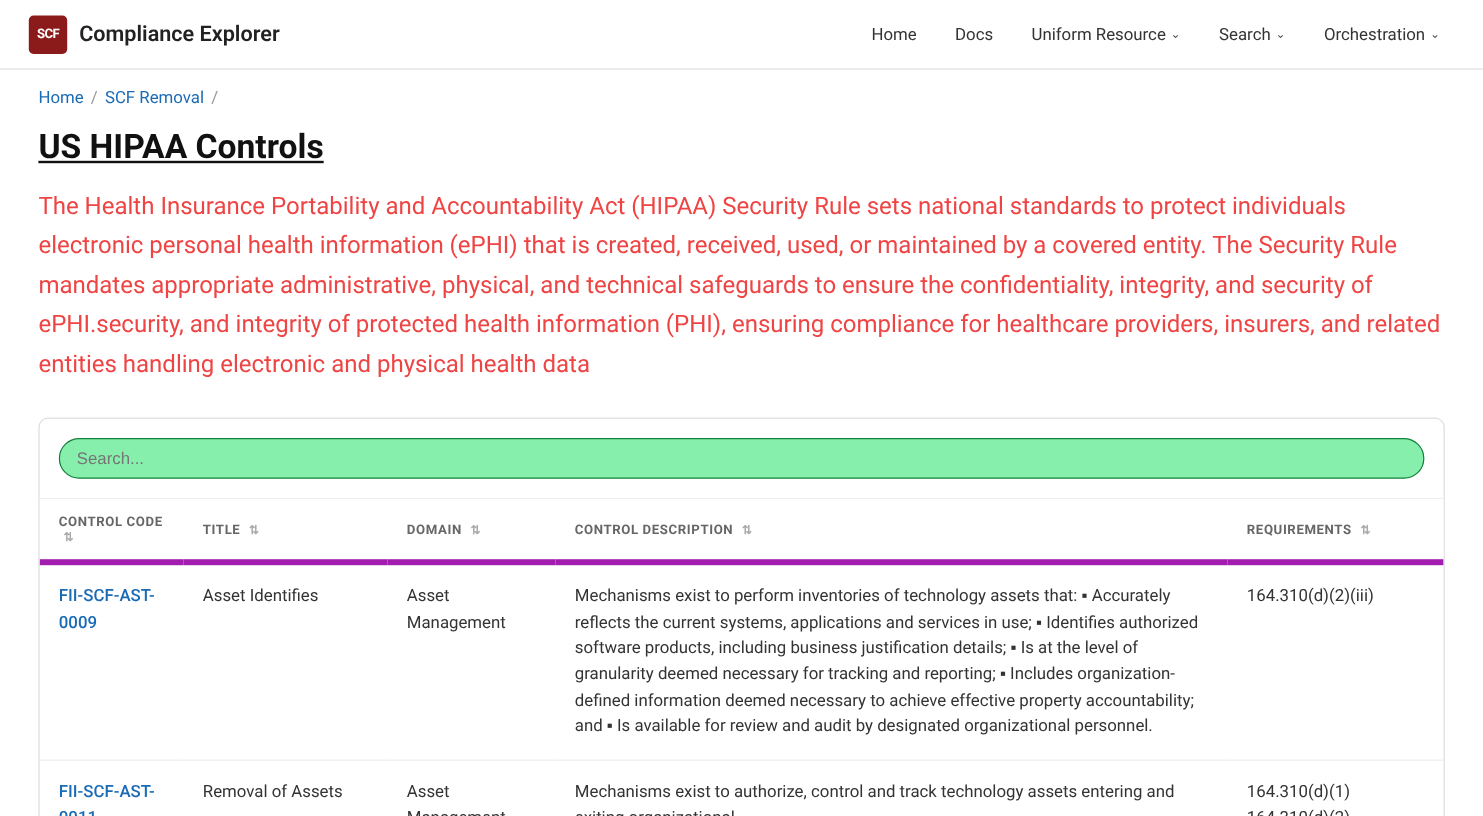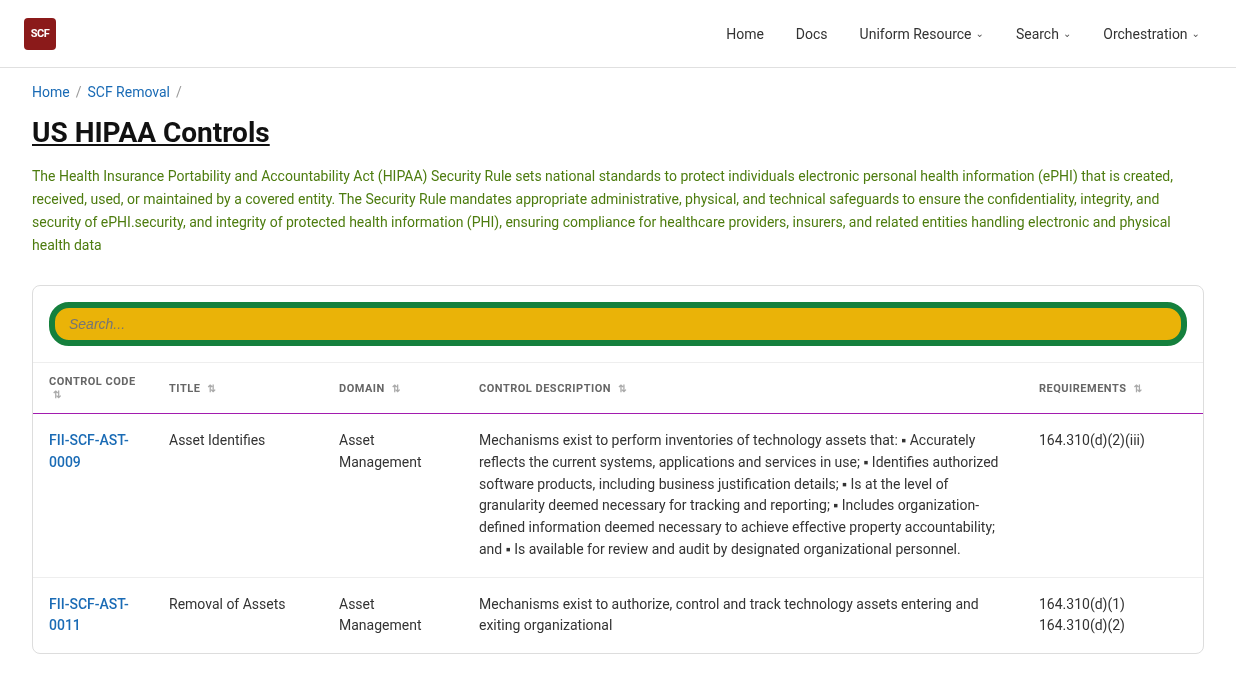--- a/index.html
+++ b/index.html
@@ -1,21 +1,21 @@
 <!DOCTYPE html>
 <html><head>
   <meta charset="utf-8">
   <style>
     * { box-sizing: border-box; margin: 0; padding: 0; }
     body { font-family: -apple-system, BlinkMacSystemFont, 'Segoe UI', Roboto, sans-serif; font-size: 14px; color: #222; background: #fff; }
 
     
     nav {
       display: flex; align-items: center; justify-content: space-between;
-      padding: 0 24px; height: 68px; border-bottom: 1px solid #e0e0e0;
+      padding: 0 24px; height: 58px; border-bottom: 1px solid #e0e0e0;
       background: #fff;
     }
     .nav-brand { display: flex; align-items: center; gap: 10px; }
     .nav-logo {
       width: 32px; height: 32px; background: #8b1a1a; border-radius: 4px;
       display: flex; align-items: center; justify-content: center;
       color: #fff; font-size: 11px; font-weight: bold; letter-spacing: -0.5px;
     }
     .nav-title { font-size: 18px; font-weight: 600; color: #222; }
     .nav-links { display: flex; align-items: center; gap: 8px; }
@@ -29,34 +29,34 @@
     .breadcrumb {
       padding: 16px 32px 8px; display: flex; align-items: center; gap: 6px;
       font-size: 14px;
     }
     .breadcrumb a { color: #1a6bb5; text-decoration: none; }
     .breadcrumb-sep { color: #999; }
 
     
     .main { padding: 8px 32px 32px; }
     .page-title { font-size: 28px; font-weight: 700; margin-bottom: 16px; color: #111; text-decoration: underline; }
-    .page-description { font-size: 14px; line-height: 1.65; color: #4d7c0f; margin-bottom: 28px; max-width: 1170px; }
+    .page-description { font-size: 20px; line-height: 1.65; color: #ef4444; margin-bottom: 28px; max-width: 1170px; }
 
     
     .table-container {
       border: 1px solid #ddd; border-radius: 8px; overflow: hidden;
     }
     .search-bar-wrapper { padding: 16px; border-bottom: 1px solid #eee; }
     .search-bar {
-      width: 100%; padding: 8px 14px; border: 6px solid #15803d; border-radius: 20px;
-      font-size: 14px; color: #555; outline: none; background: #eab308; font-style: italic;
+      width: 100%; padding: 8px 14px; border: 1px solid #15803d; border-radius: 20px;
+      font-size: 14px; color: #555; outline: none; background: #86efac;
     }
 
     table { width: 100%; border-collapse: collapse; }
-    thead tr { border-bottom: 1px solid #a21caf; }
+    thead tr { border-bottom: 5px solid #a21caf; }
     thead th {
       padding: 12px 16px; text-align: left; font-size: 11px; font-weight: 700;
       color: #666; text-transform: uppercase; letter-spacing: 0.5px; background: #fff;
     }
     thead th .sort-icon { font-size: 10px; color: #aaa; margin-left: 4px; }
     tbody tr { border-bottom: 1px solid #eee; }
     tbody tr:last-child { border-bottom: none; }
     tbody td { padding: 16px; font-size: 14px; vertical-align: top; color: #333; line-height: 1.55; }
     .control-code-link { color: #1a6bb5; text-decoration: none; font-weight: 500; }
 
@@ -67,20 +67,21 @@
     .col-req { width: 180px; }
   </style>
 </head>
 <body>
 
 <nav>
   <div class="nav-brand">
     <div class="nav-logo">
       <span>SCF</span>
     </div>
+    <span class="nav-title">Compliance Explorer</span>
   </div>
   <div class="nav-links">
     <a class="nav-link" href="#">
       <span>Home</span>
     </a>
     <a class="nav-link" href="#">
       <span>Docs</span>
     </a>
     <a class="nav-link" href="#">
       <span>Uniform Resource</span>

